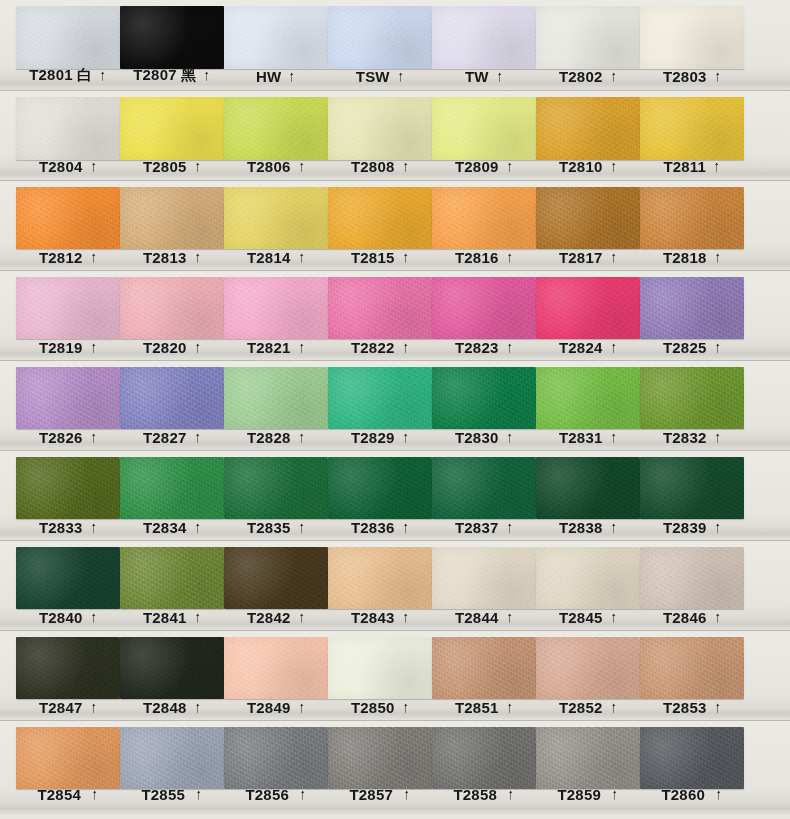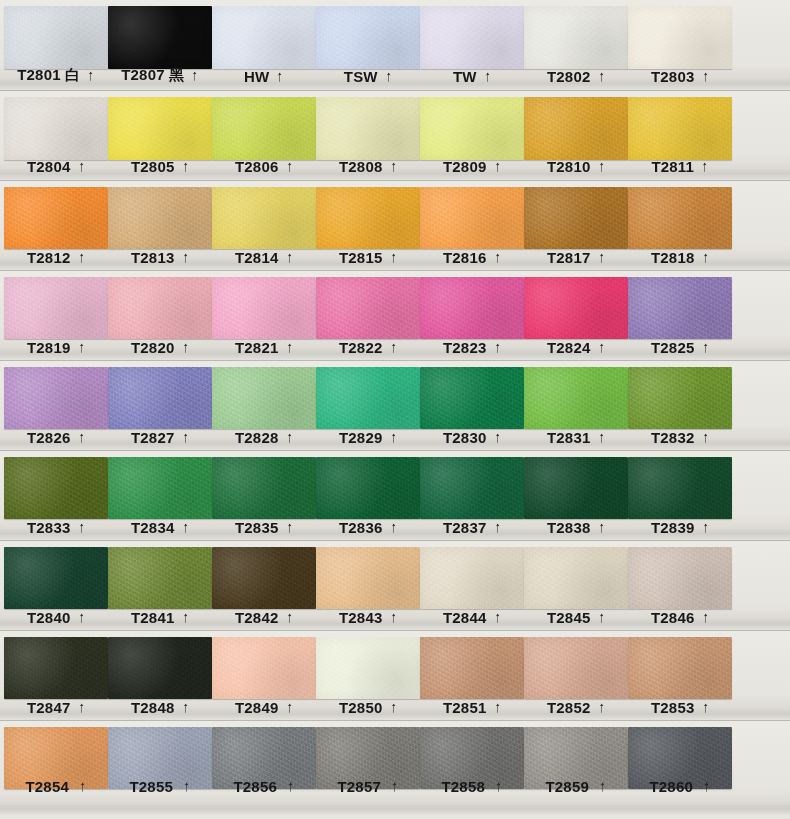--- a/index.html
+++ b/index.html
@@ -23,21 +23,21 @@
     background: linear-gradient(180deg,#eceae5 0%, #e6e4df 72%, #dedbd5 86%, #cfcdc7 93%, #e4e2dd 100%);
     border-bottom: 1px solid #b9b7b1;
   }
   .row.r0 { height: 91px; }
   .row.r8 { height: 94px; border-bottom: none; }
   .cells {
     position: relative;
     display: flex;
     width: 670px;
     height: 100%;
-    padding: 0 4px;
+    padding: 0 16px;
   }
   .cell {
     position: relative;
     flex: 1 1 0;
     height: 100%;
     display: flex;
     flex-direction: column;
     align-items: center;
     padding-top: 6px;
   }
@@ -88,21 +88,21 @@
     font-family: "Liberation Sans", sans-serif;
   }
   .label .arrow {
     font-size: 15px;
     font-weight: bold;
     color: #111114;
     line-height: 1;
     transform: translateY(-1px) scaleX(0.8);
   }
   .r0 .label, .r1 .label { bottom: 5px; }
-  .r8 .label { bottom: 20px; gap: 10px; }
+  .r8 .label { bottom: 12px; gap: 10px; }
 </style>
 </head>
 <body>
 
 <div id="chart">
     <div class="row r0">
       <div class="cells">
         <div class="cell">
           <div class="swatch" title="T2801 白" style="background: rgb(213, 218, 223);"></div>
           <div class="label">

